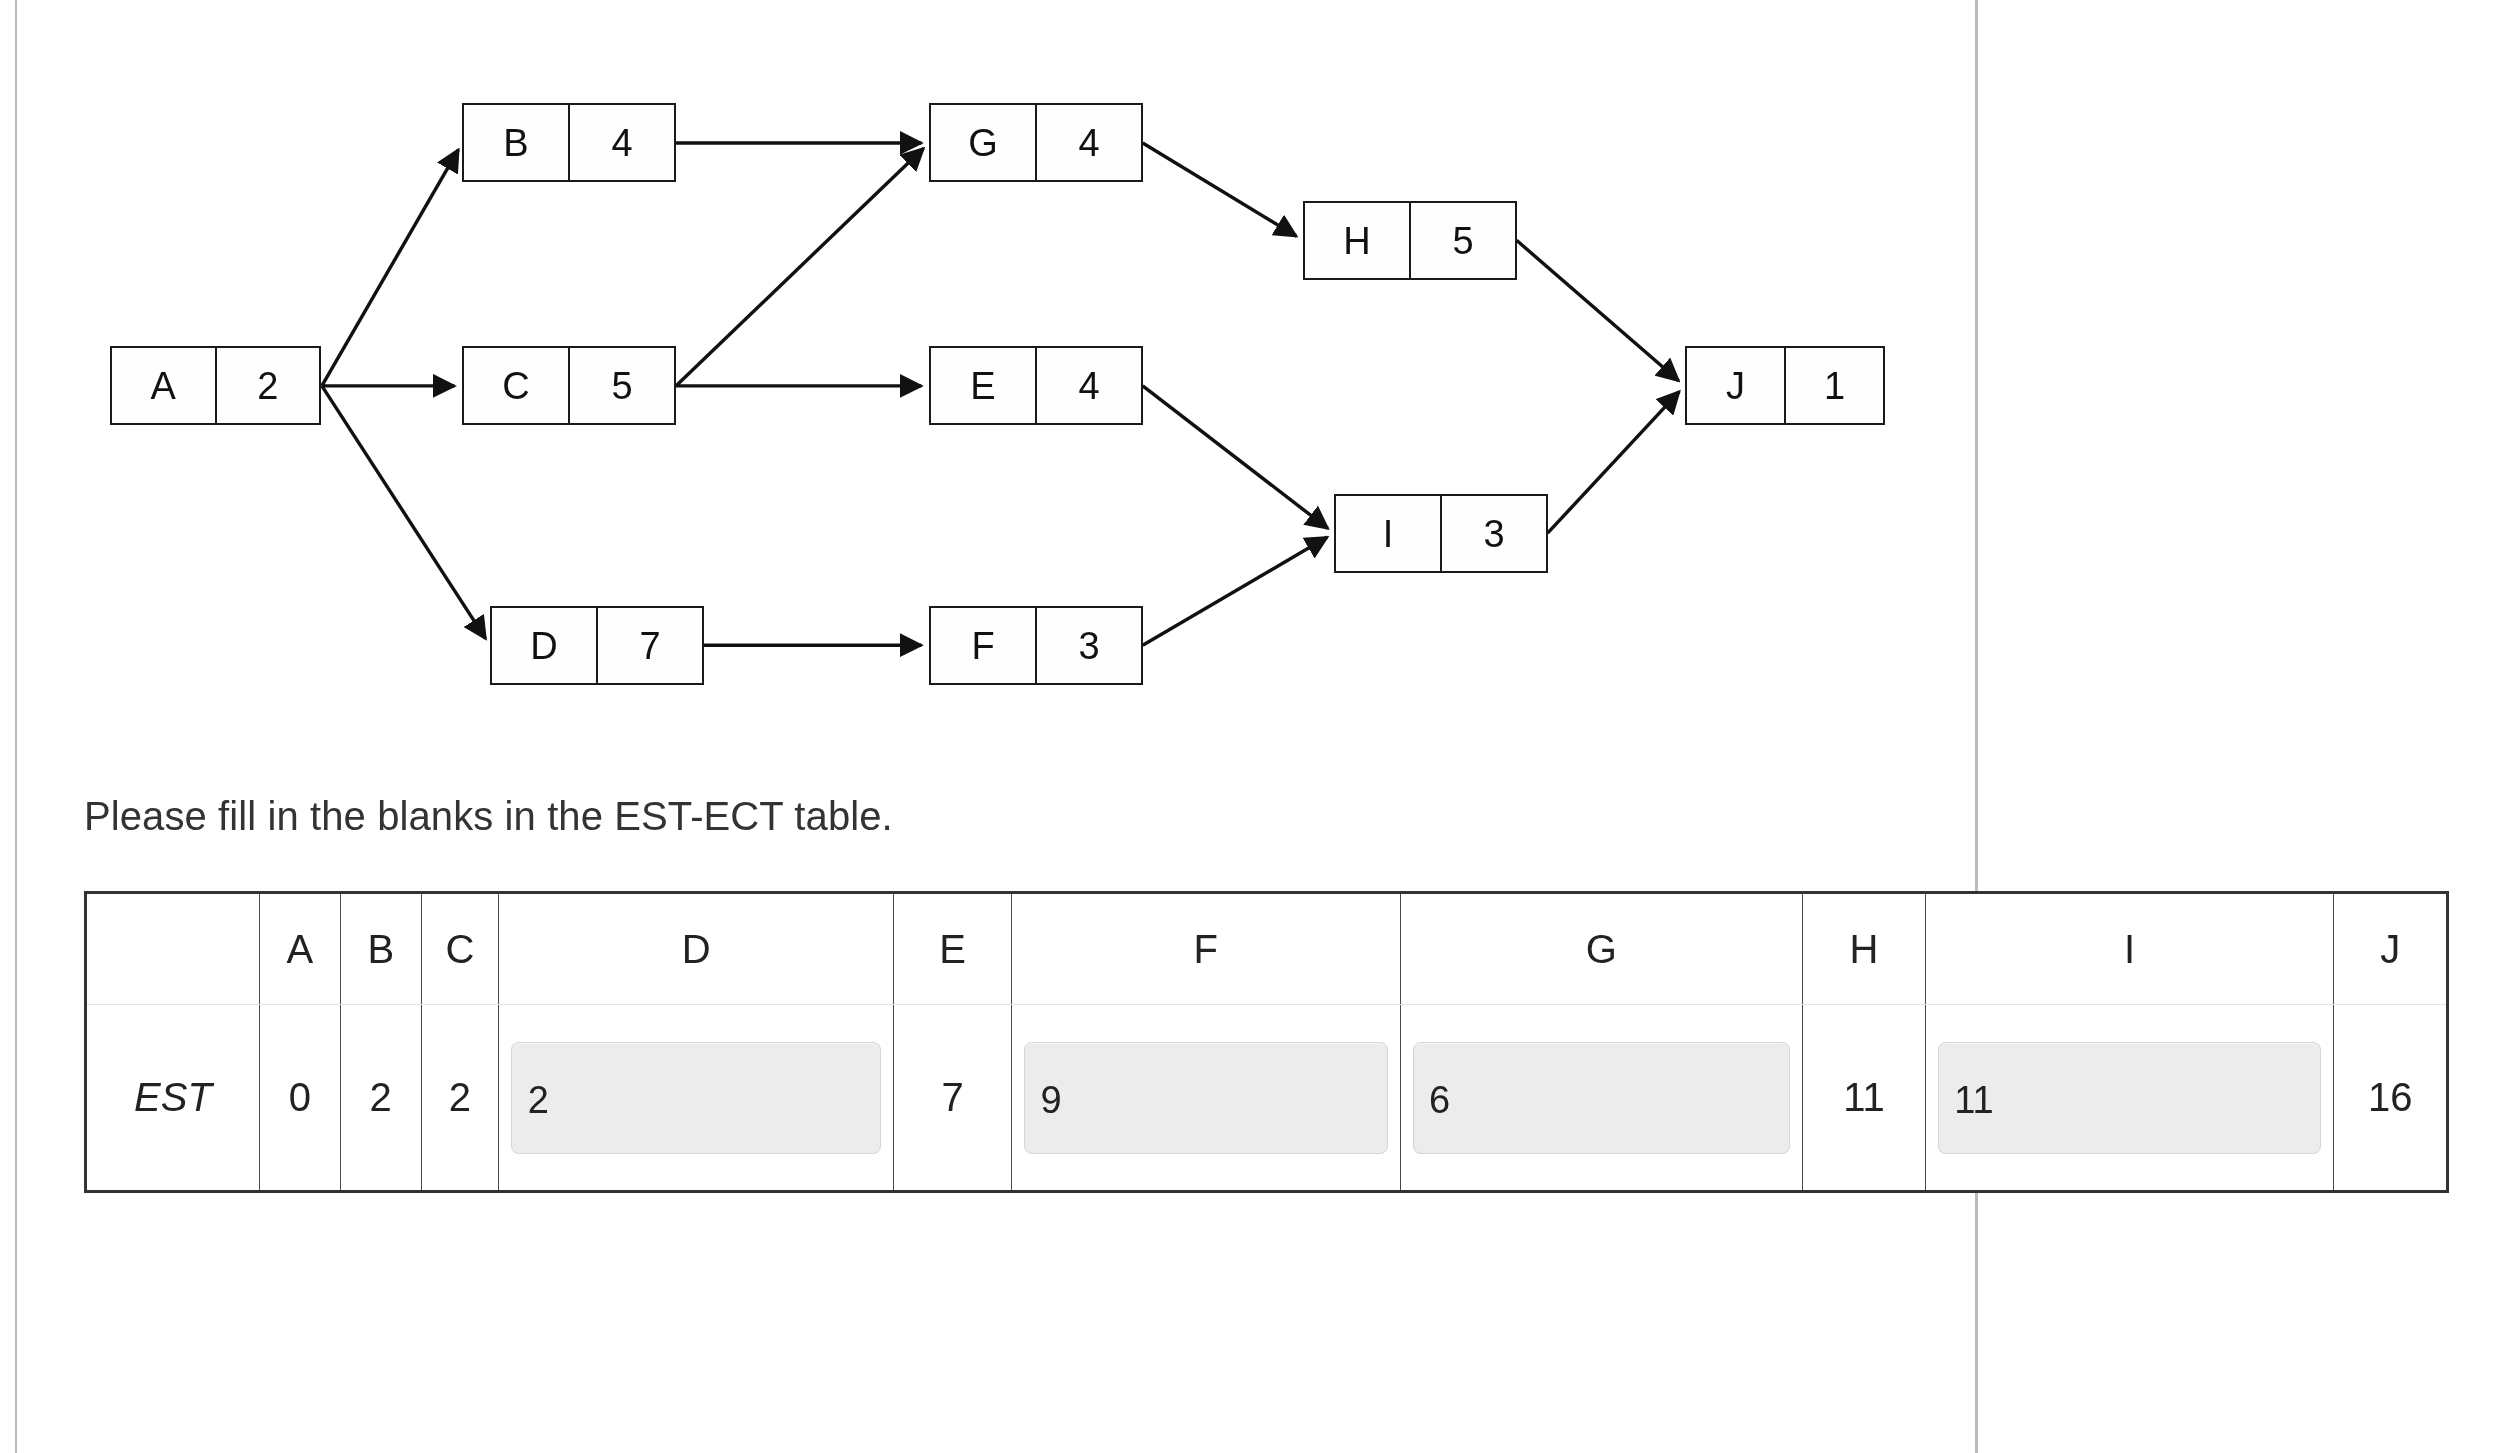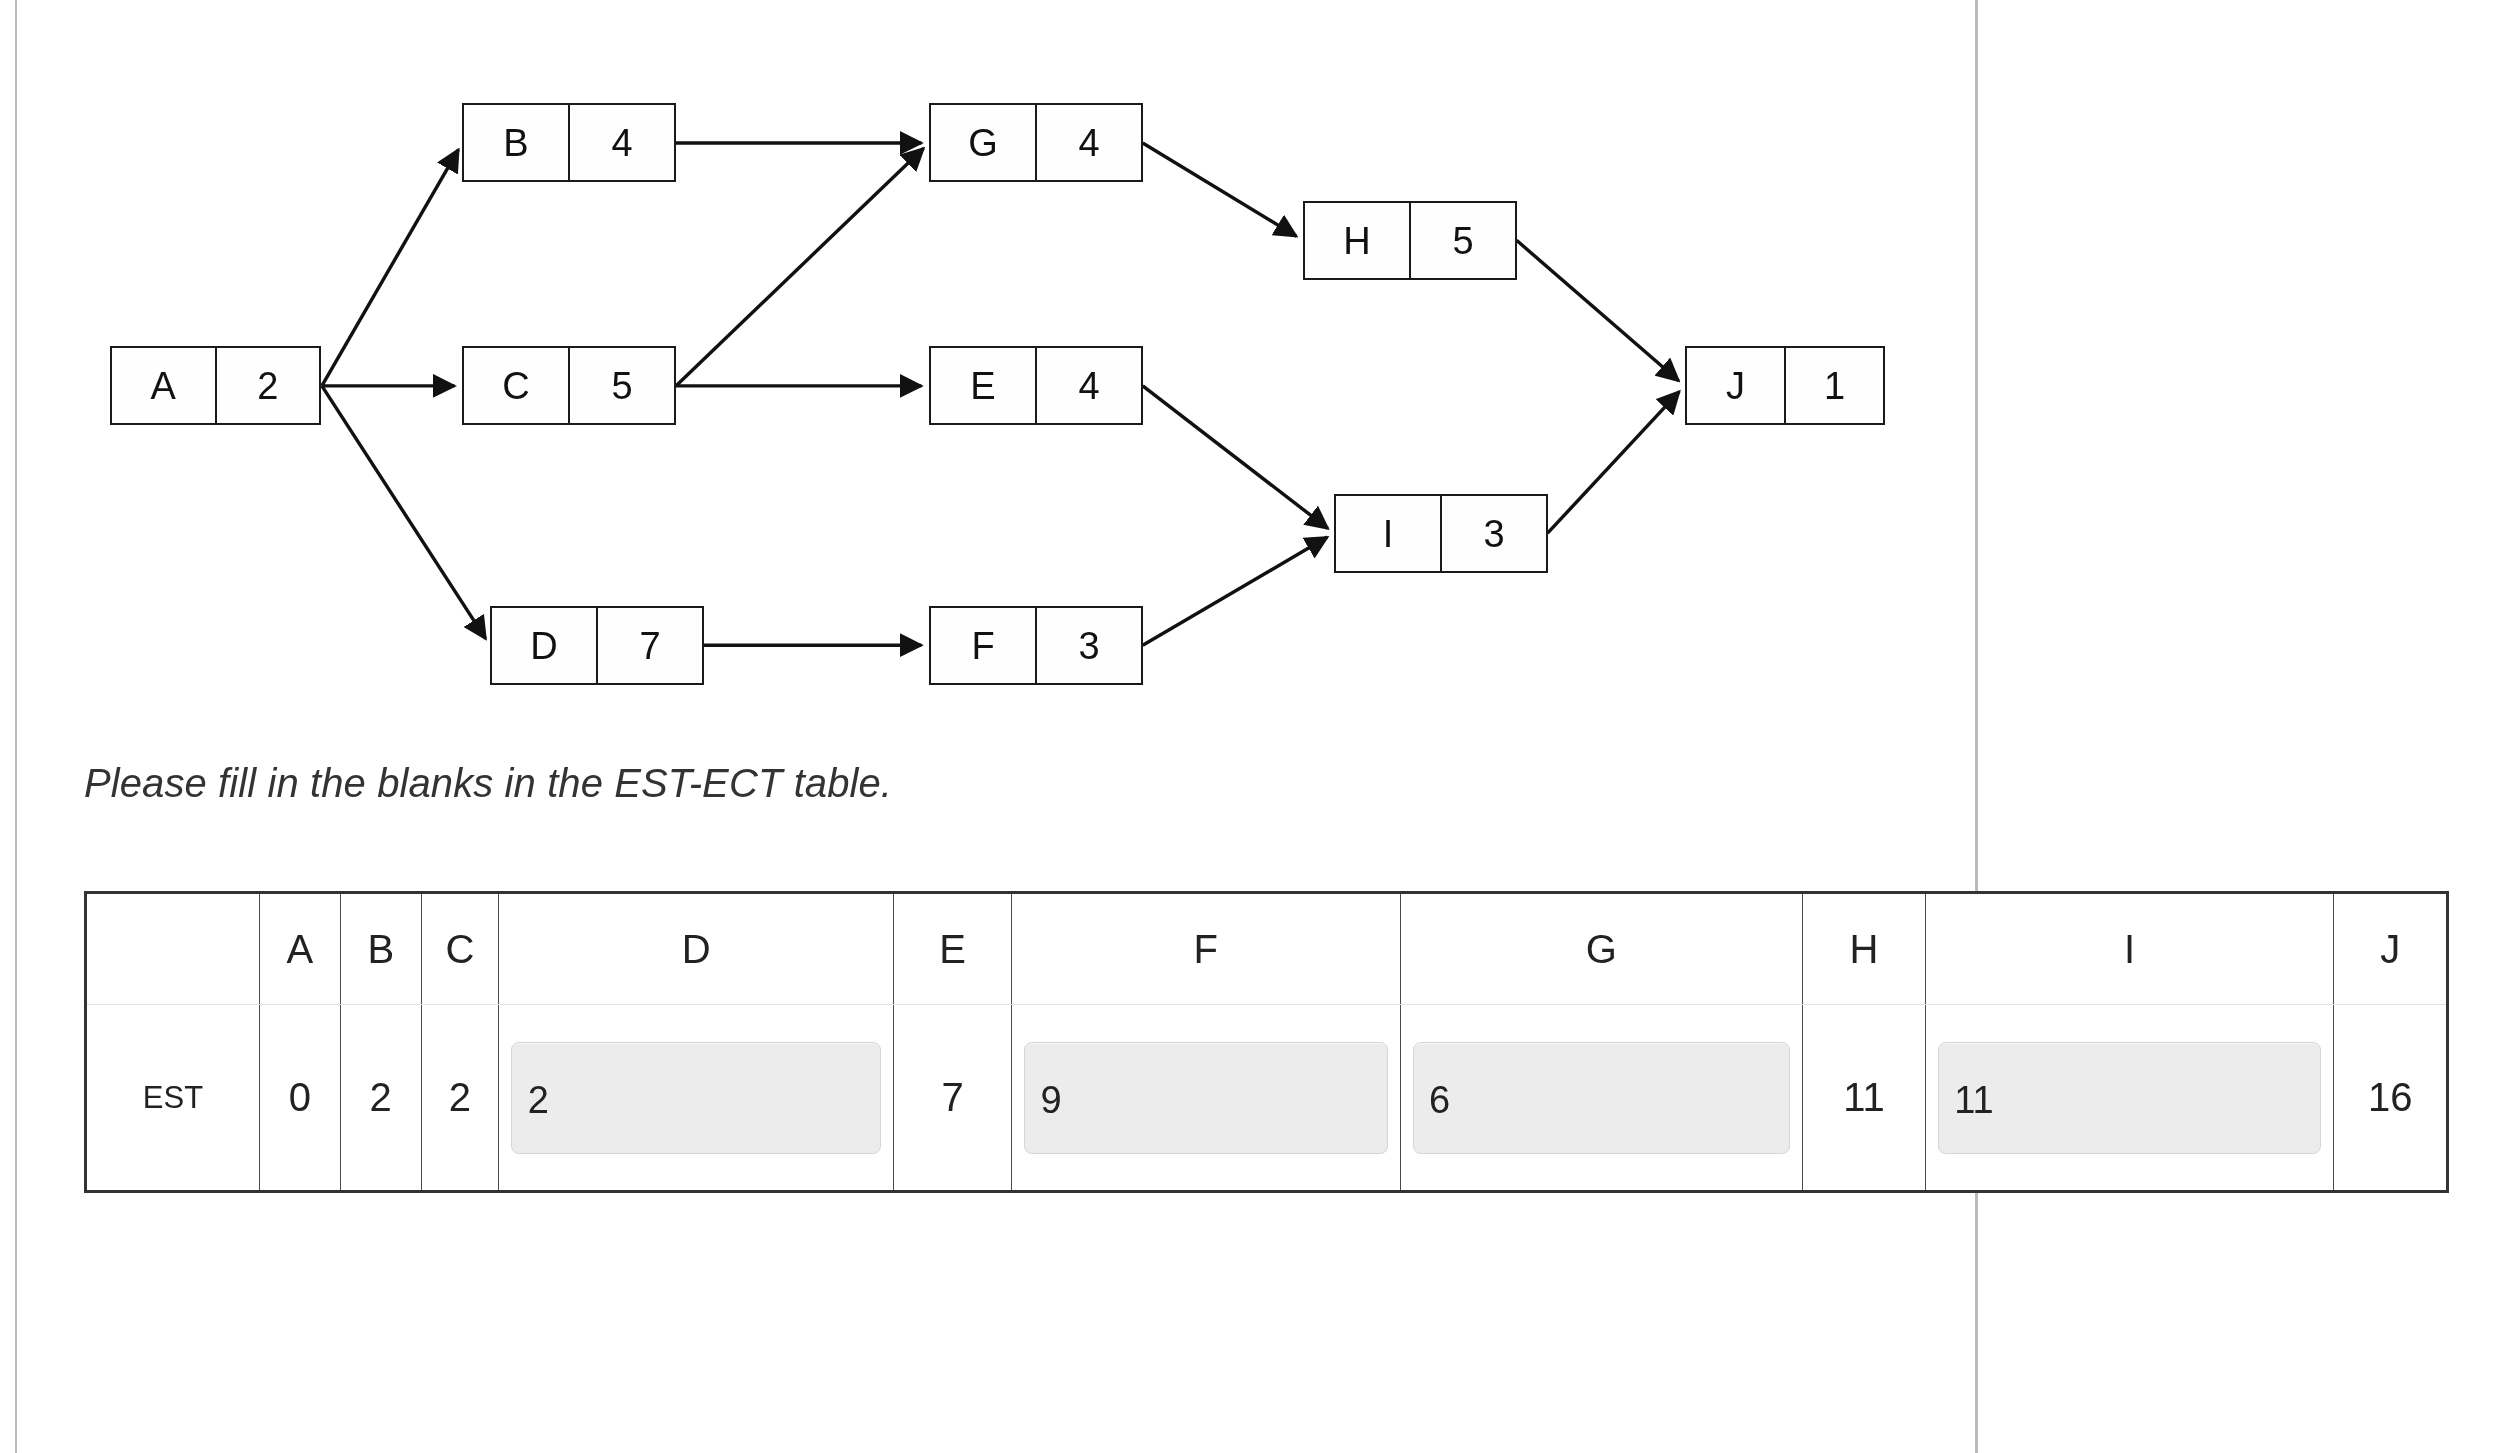--- a/index.html
+++ b/index.html
@@ -18,36 +18,36 @@
   #diagram{position:absolute;left:0;top:0;width:2512px;height:758px;}
   #diagram svg{position:absolute;left:0;top:0;}
 
   .node{position:absolute;border:2.6px solid #1a1a1a;background:#fefefe;
         display:flex;box-sizing:border-box;z-index:3;}
   .node .cell{flex:1 1 50%;display:flex;align-items:center;justify-content:center;
         font-size:38px;font-weight:400;color:#111;line-height:1;}
   .node .cell.left{border-right:2.6px solid #1a1a1a;}
 
   
-  #prompt{position:absolute;left:84px;top:761px;font-size:40px;color:#333;
-          letter-spacing:0.1px;white-space:nowrap;font-style:italic;}
+  #prompt{position:absolute;left:84px;top:794px;font-size:40px;color:#333;
+          letter-spacing:0.1px;white-space:nowrap;}
 
   
   #est-table{position:absolute;left:84px;top:891px;width:2365px;
              border-collapse:collapse;table-layout:fixed;
              border:3.4px solid #333;background:#fff;}
   #est-table td,#est-table th{
      border-left:1.7px solid #4a4a4a;border-right:1.7px solid #4a4a4a;
      text-align:center;vertical-align:middle;font-weight:400;
      font-size:40px;color:#222;padding:0;}
   #est-table thead th{height:110px;border-bottom:1.7px solid #e2e2e2;font-size:40px;}
   #est-table thead th.corner{border-left:none;}
   #est-table tbody tr{height:187px;}
   #est-table tbody tr.row-est td{border-bottom:2.6px solid #333;}
-  #est-table td.rowlabel{border-left:none;font-size:31px;}
+  #est-table td.rowlabel{border-left:none;font-size:40px;font-style:italic;}
   #est-table td:last-child,#est-table th:last-child{border-right:none;}
 
   .fillbox{
      display:block;width:calc(100% - 24px);height:112px;margin:0 auto;
      box-sizing:border-box;
      background:#ececec;border:0.9px solid #d4d4d4;border-radius:7.8px;
      box-shadow:inset 0 0.9px 0 #f8f8f8;
      font-family:"Liberation Sans",sans-serif;
      font-size:38px;color:#222;text-align:left;
      padding:5.2px 0 0 15.5px;line-height:1.05;

